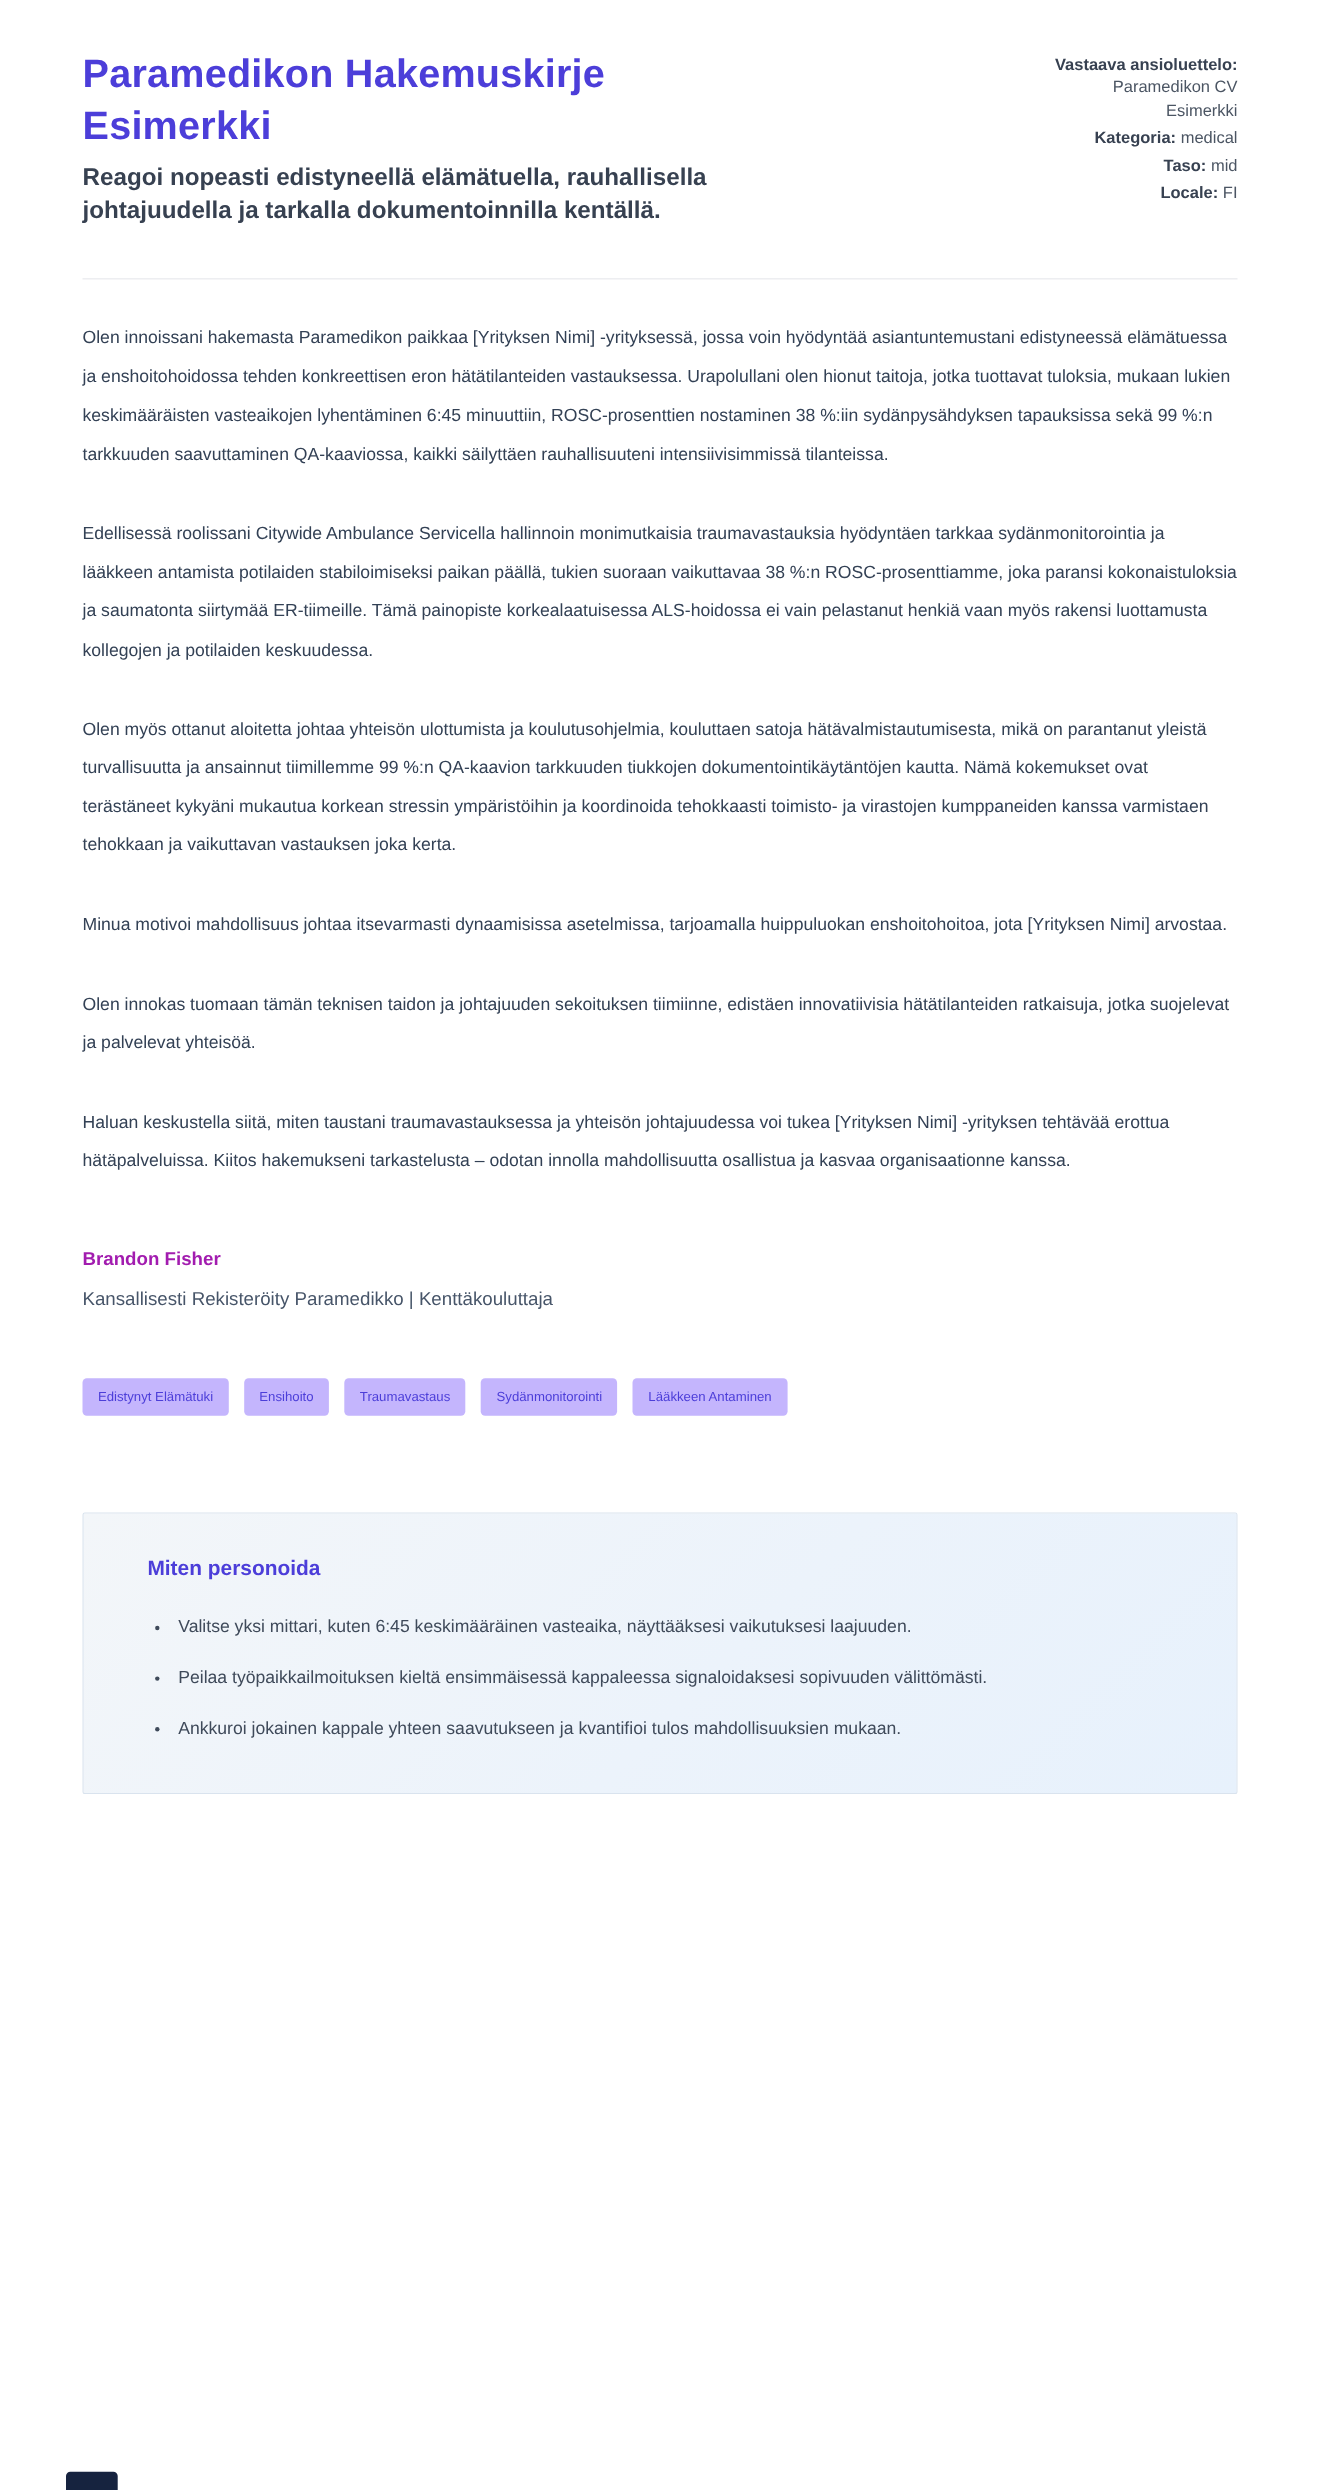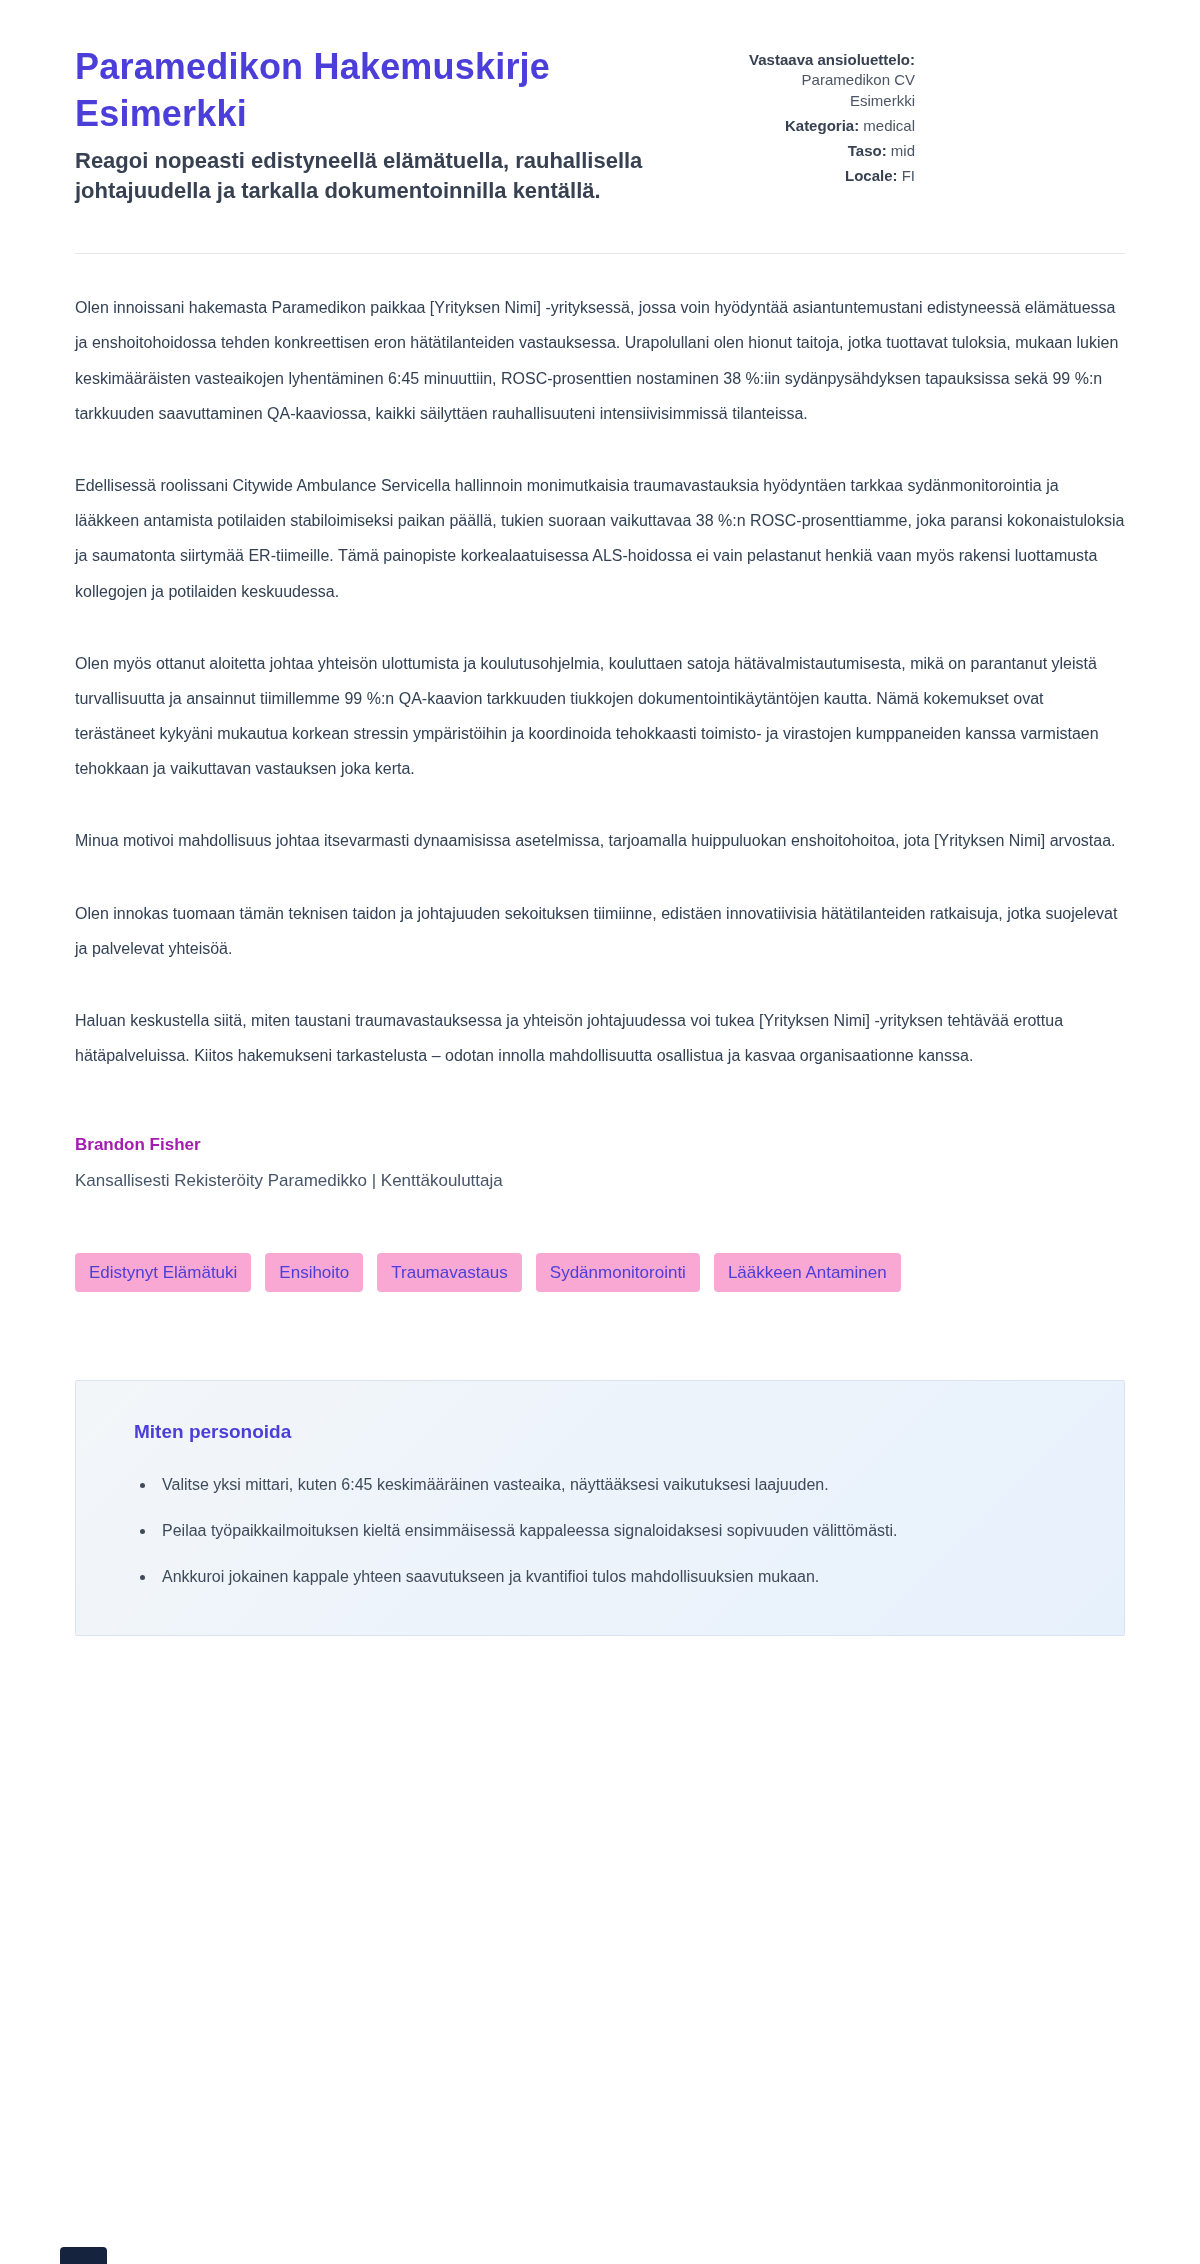--- a/index.html
+++ b/index.html
@@ -10,20 +10,21 @@
     position: relative;
     font-family: "Liberation Sans", sans-serif;
     color: #334155;
   }
   .page {
     padding: 44px 75px 0 75px;
   }
   
   .header {
     display: flex;
+    justify-content: space-between;
     align-items: flex-start;
     gap: 30px;
   }
   .header-left { max-width: 640px; }
   h1.title {
     color: #4c3ed9;
     font-size: 36px;
     line-height: 1.3;
     font-weight: 700;
     letter-spacing: 0.2px;
@@ -79,23 +80,23 @@
     color: #475569;
   }
   
   .tags {
     margin-top: 62px;
     display: flex;
     flex-wrap: wrap;
     gap: 14px;
   }
   .tag {
-    background: #f9a8d4;
-    color: #4c3ed9;
-    font-size: 17px;
+    background: #c4b5fd;
+    color: #4c3ed9;
+    font-size: 12px;
     line-height: 1;
     padding: 11px 14px;
     border-radius: 4px;
     white-space: nowrap;
   }
   
   .tips {
     margin-top: 88px;
     border: 1px solid #d9e3ee;
     border-radius: 2px;

